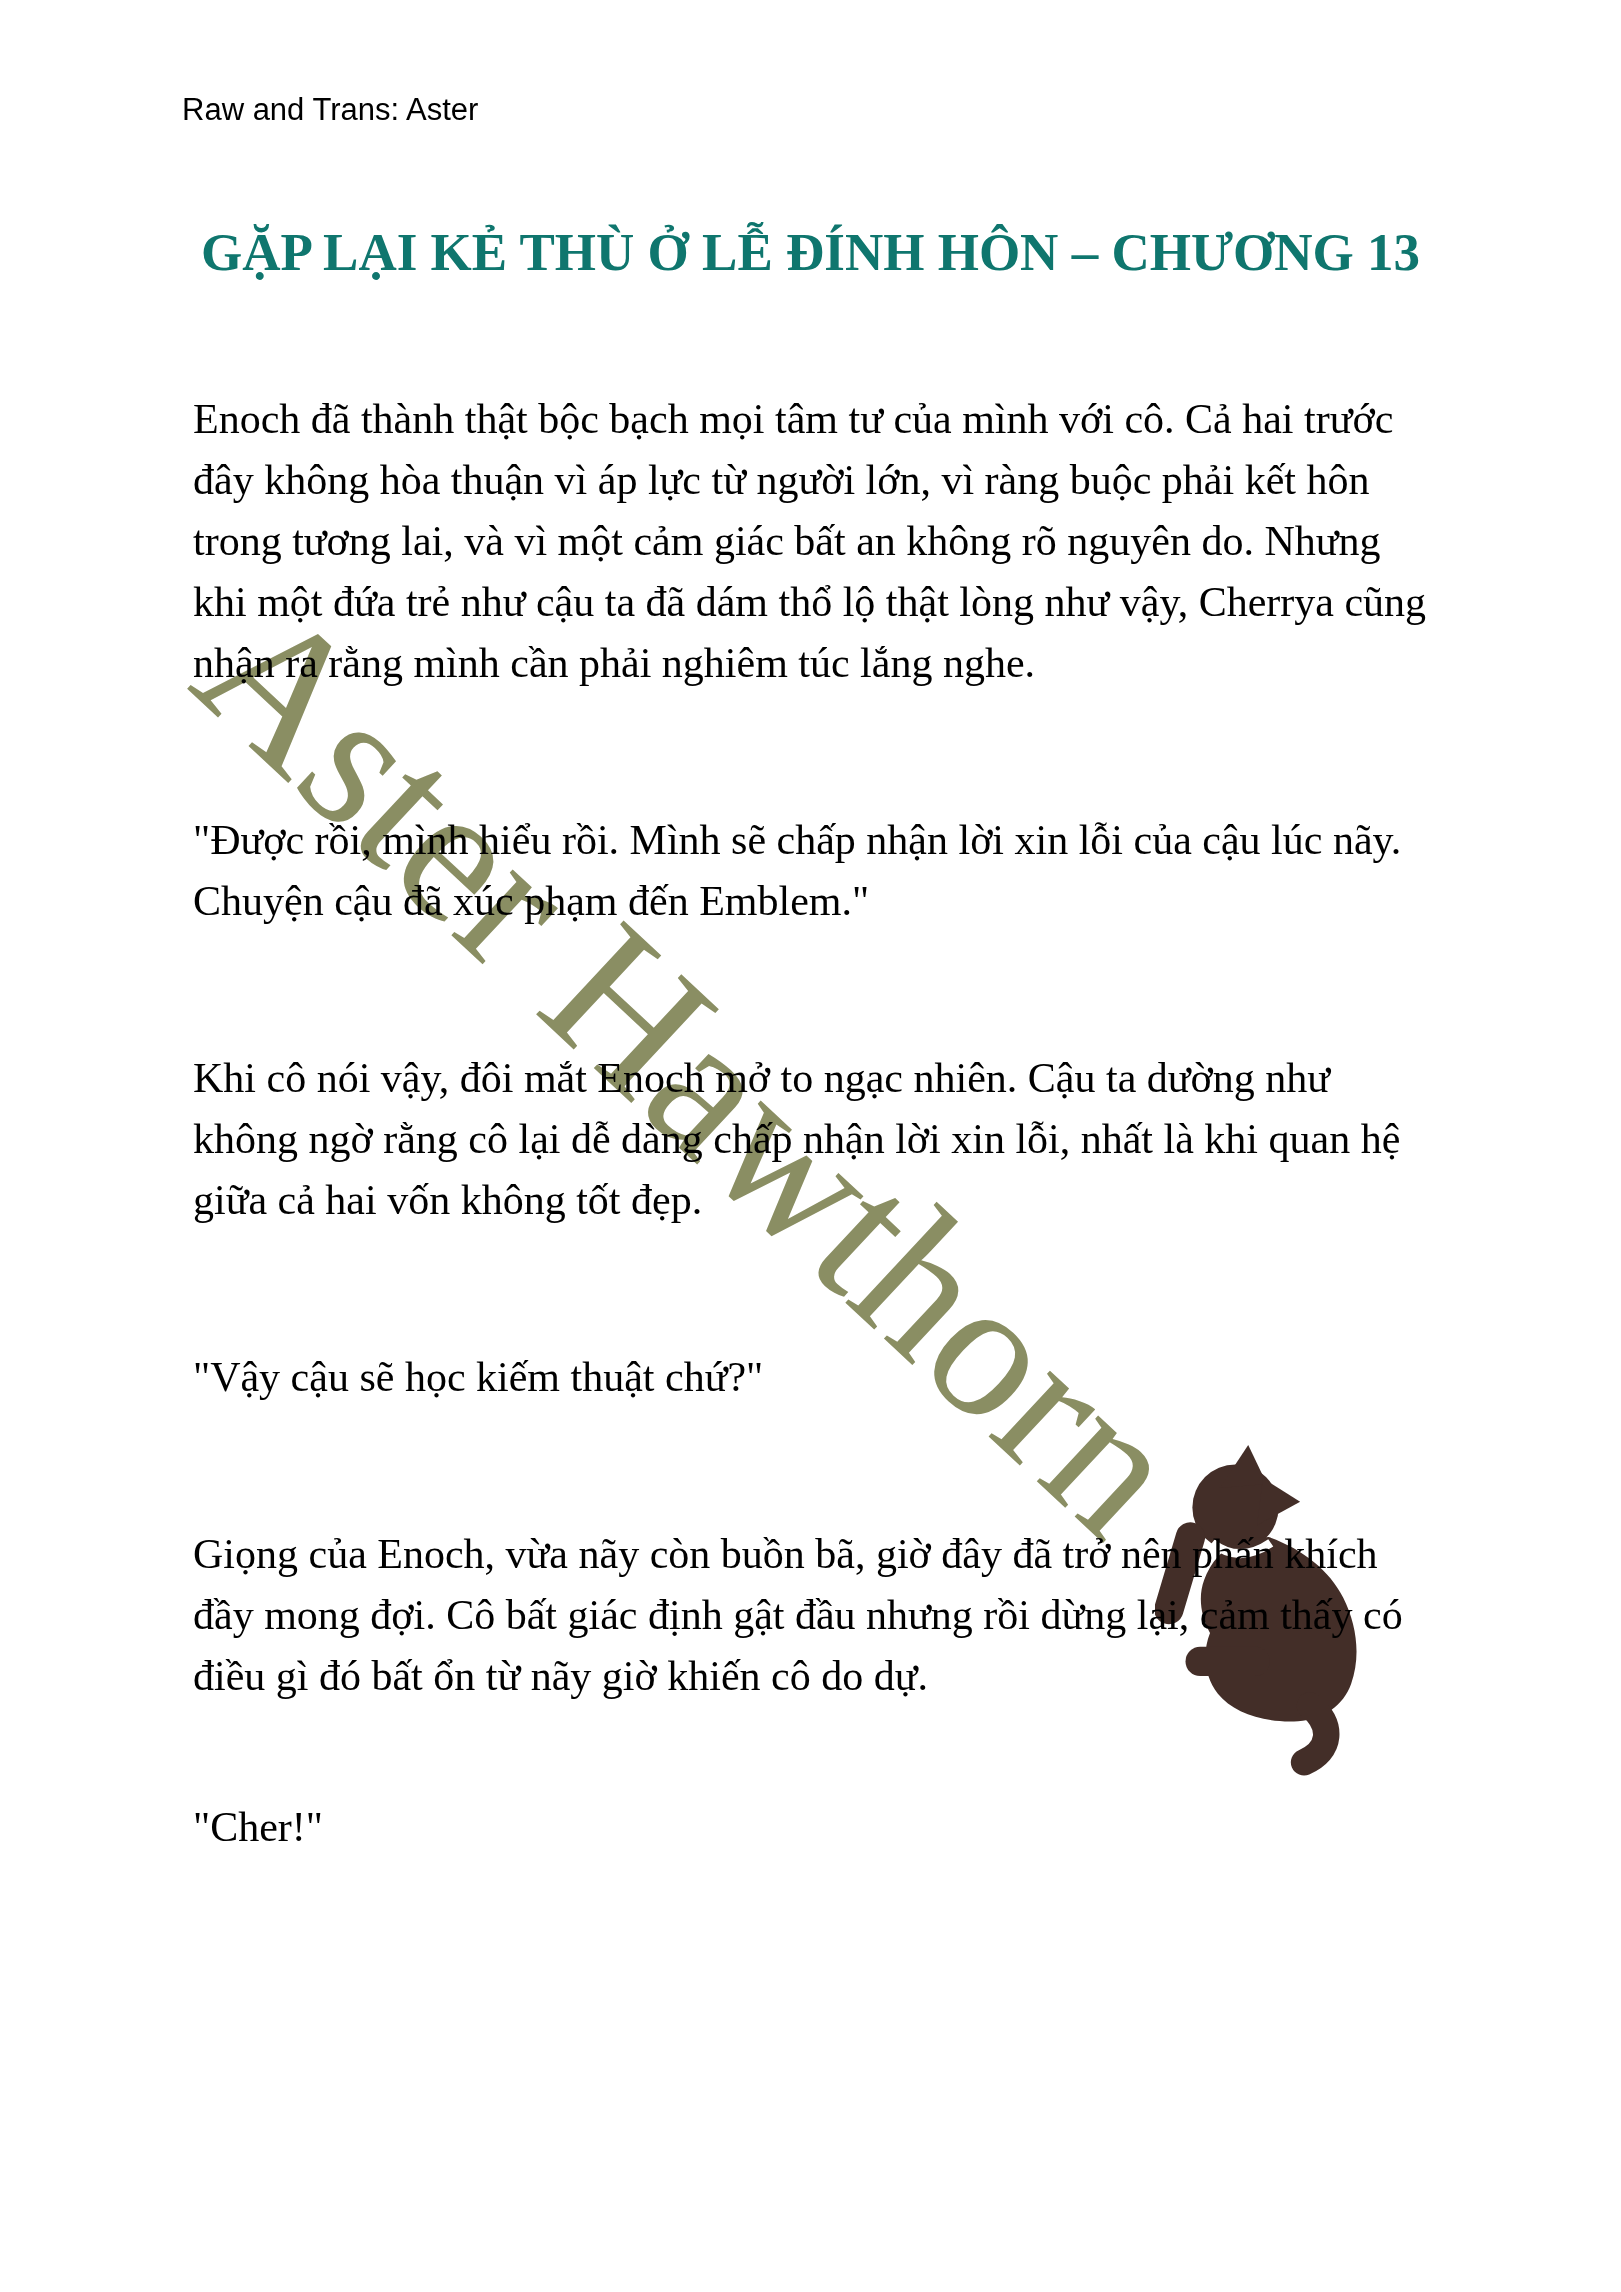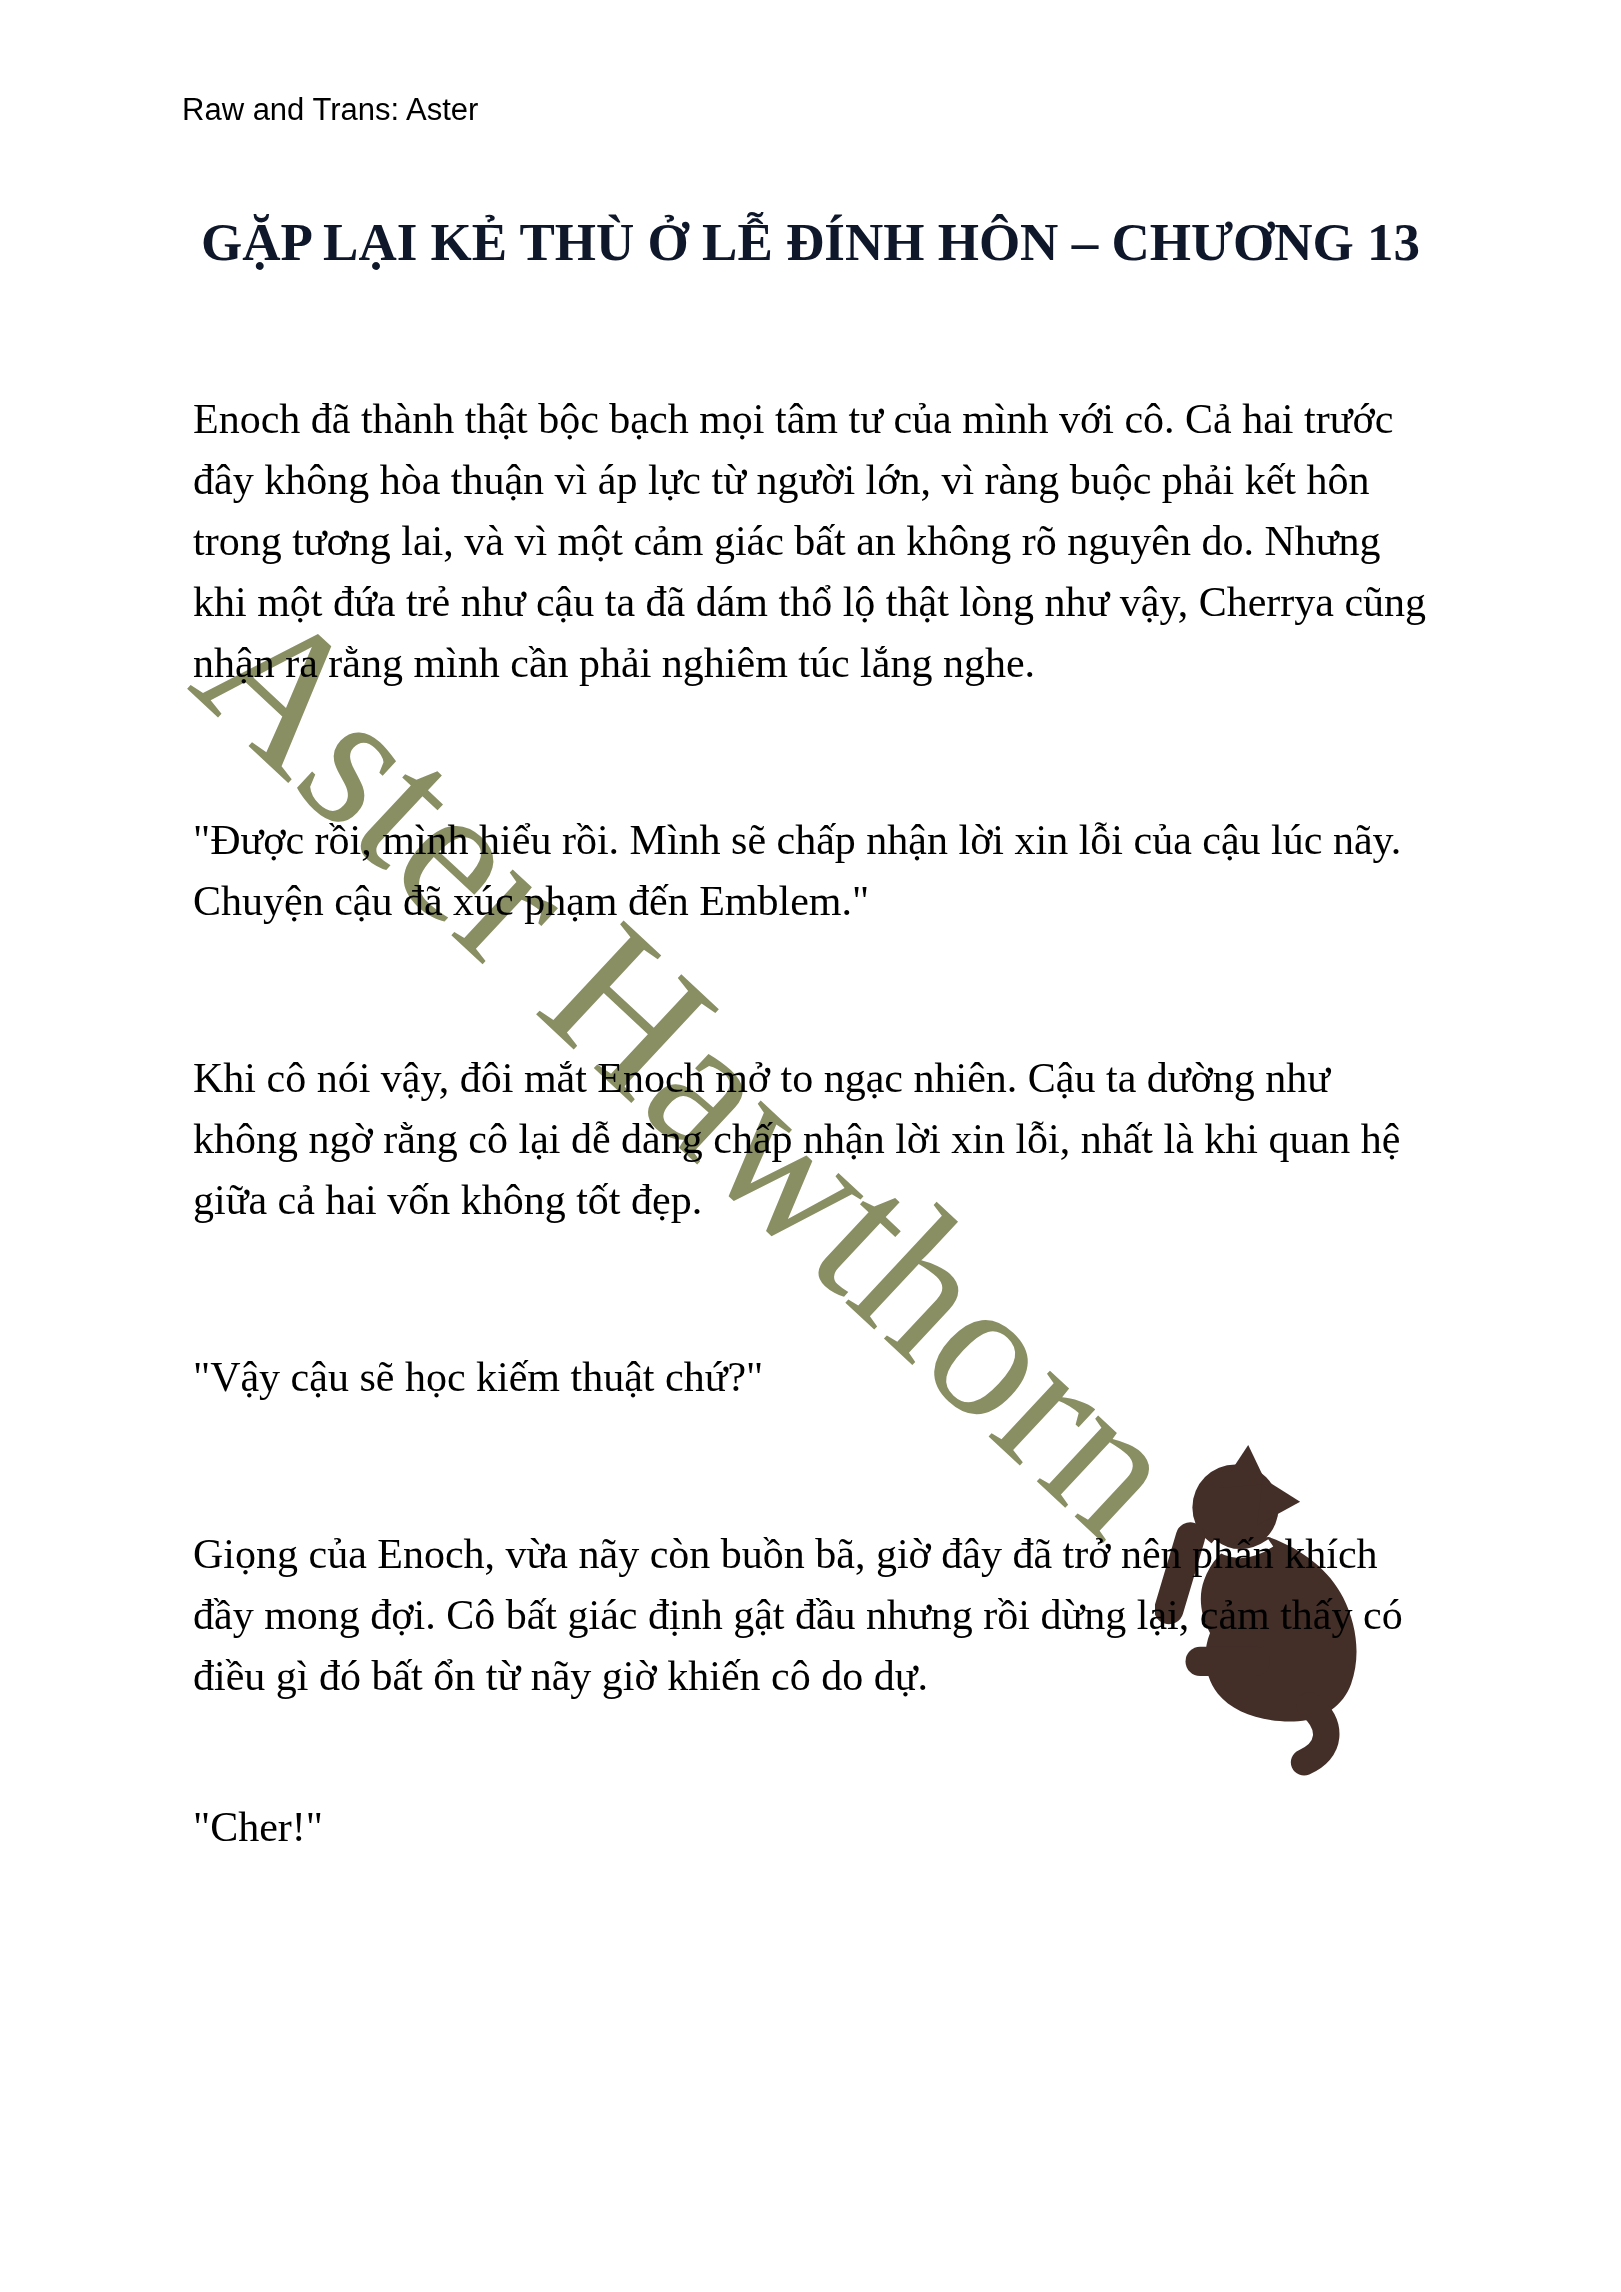--- a/index.html
+++ b/index.html
@@ -39,27 +39,27 @@
     font-family: "Liberation Sans", sans-serif;
     font-size: 31px;
     color: #000000;
     z-index: 3;
   }
   .title {
     position: absolute;
     left: 59px;
     right: 59px;
     top: 206px;
-    margin: 4px;
+    margin: 14px;
     text-align: center;
     font-family: "Liberation Serif", serif;
     font-weight: bold;
     font-size: 53px;
     line-height: 64px;
-    color: #0f172a;
+    color: #0f766e;
     z-index: 3;
   }
   .content {
     position: absolute;
     left: 193px;
     top: 365px;
     width: 1245px;
     font-family: "Liberation Serif", serif;
     font-size: 42px;
     line-height: 61px;

